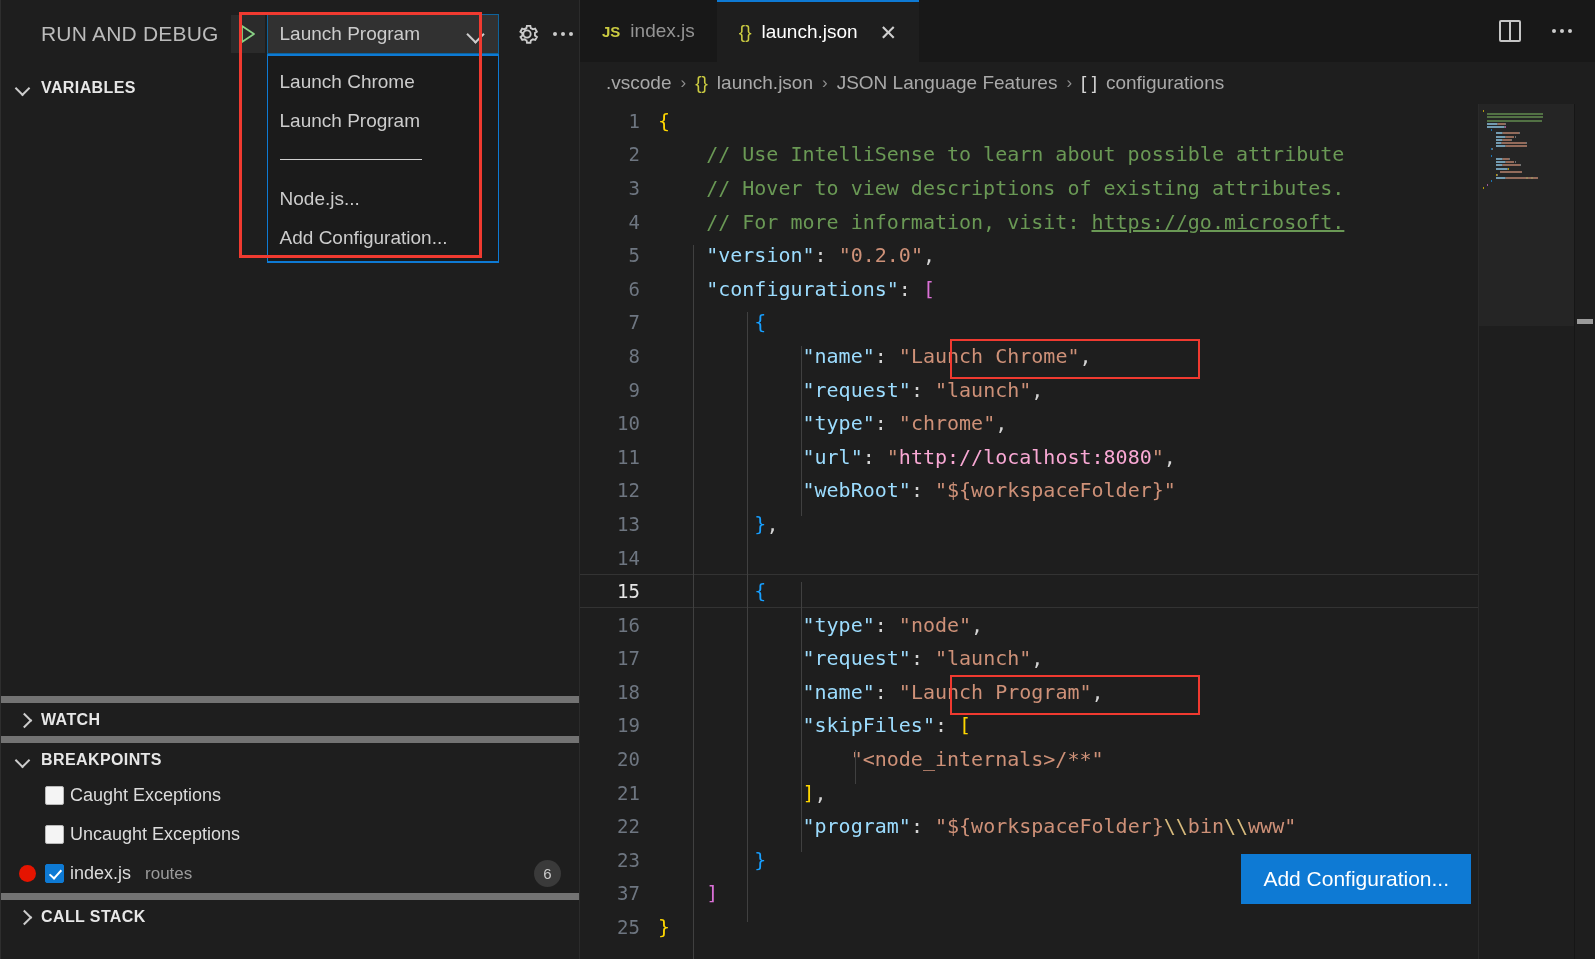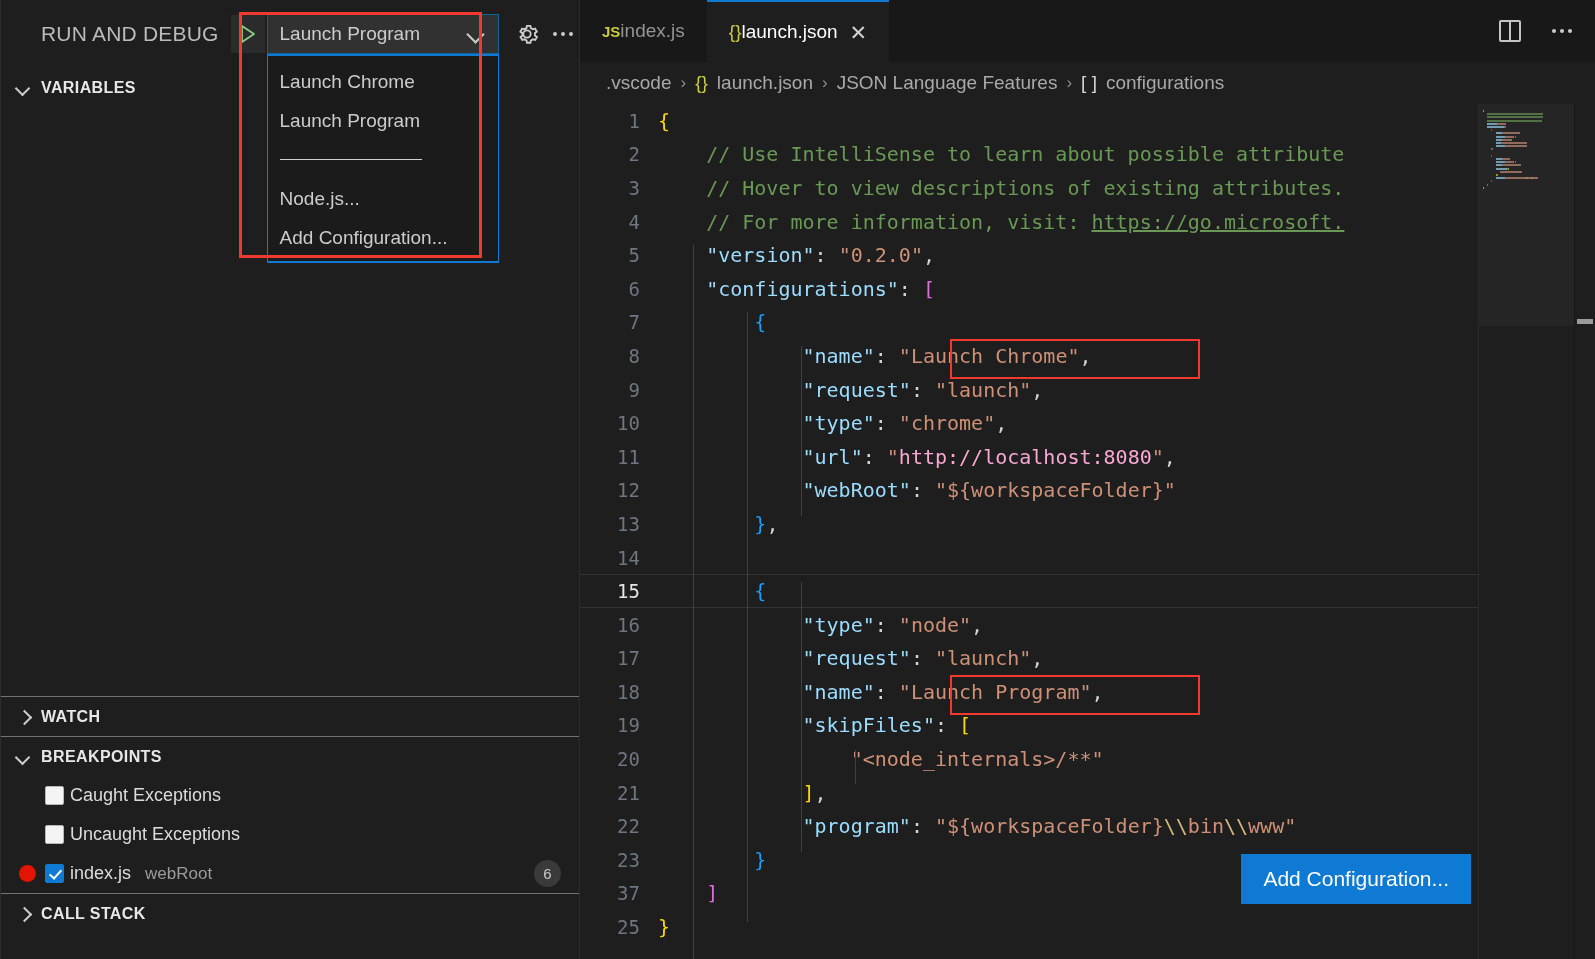--- a/index.html
+++ b/index.html
@@ -122,21 +122,21 @@
   
   .sec-header {
     height: 40px;
     display: flex; align-items: center;
     gap: 10px;
     padding-left: 14px;
     color: #e7e7e7;
     font-size: 16px;
     font-weight: bold;
     letter-spacing: .4px;
-    border-top: 1px solid #737373;
+    border-top: 7px solid #737373;
   }
   .sec-header.noborder { border-top: none; }
   .twisty {
     width: 16px; height: 16px; position: relative; flex: 0 0 16px;
   }
   .twisty.down::before {
     content:""; position:absolute; left:2px; top:3px;
     width:9px; height:9px;
     border-right: 2px solid #cccccc;
     border-bottom: 2px solid #cccccc;
@@ -203,20 +203,21 @@
     overflow: hidden;
   }
   .tabs {
     height: 62px;
     display: flex;
     background: #181818;
     position: relative;
   }
   .tab {
     display: flex; align-items: center;
+    gap: 10px;
     padding: 0 22px;
     height: 62px;
     background: #181818;
     color: #949494;
     font-size: 19px;
   }
   .tab.active {
     background: #1e1e1e;
     color: #ffffff;
     border-top: 2px solid #0e7ad4;
@@ -435,21 +436,21 @@
 
     <div class="bp-row">
       <span class="cb"></span>
       <span class="bp-file">Uncaught Exceptions</span>
     </div>
 
     <div class="bp-row">
       <span class="bp-dot"></span>
       <span class="cb checked"></span>
       <span class="bp-file">index.js</span>
-      <span class="bp-path">webRoot</span>
+      <span class="bp-path">routes</span>
       <span class="bp-count">6</span>
     </div>
 
     <div class="sec-header">
       <span class="twisty right"></span>
       <span>CALL STACK</span>
     </div>
   </div>
 
   <div class="editor">

